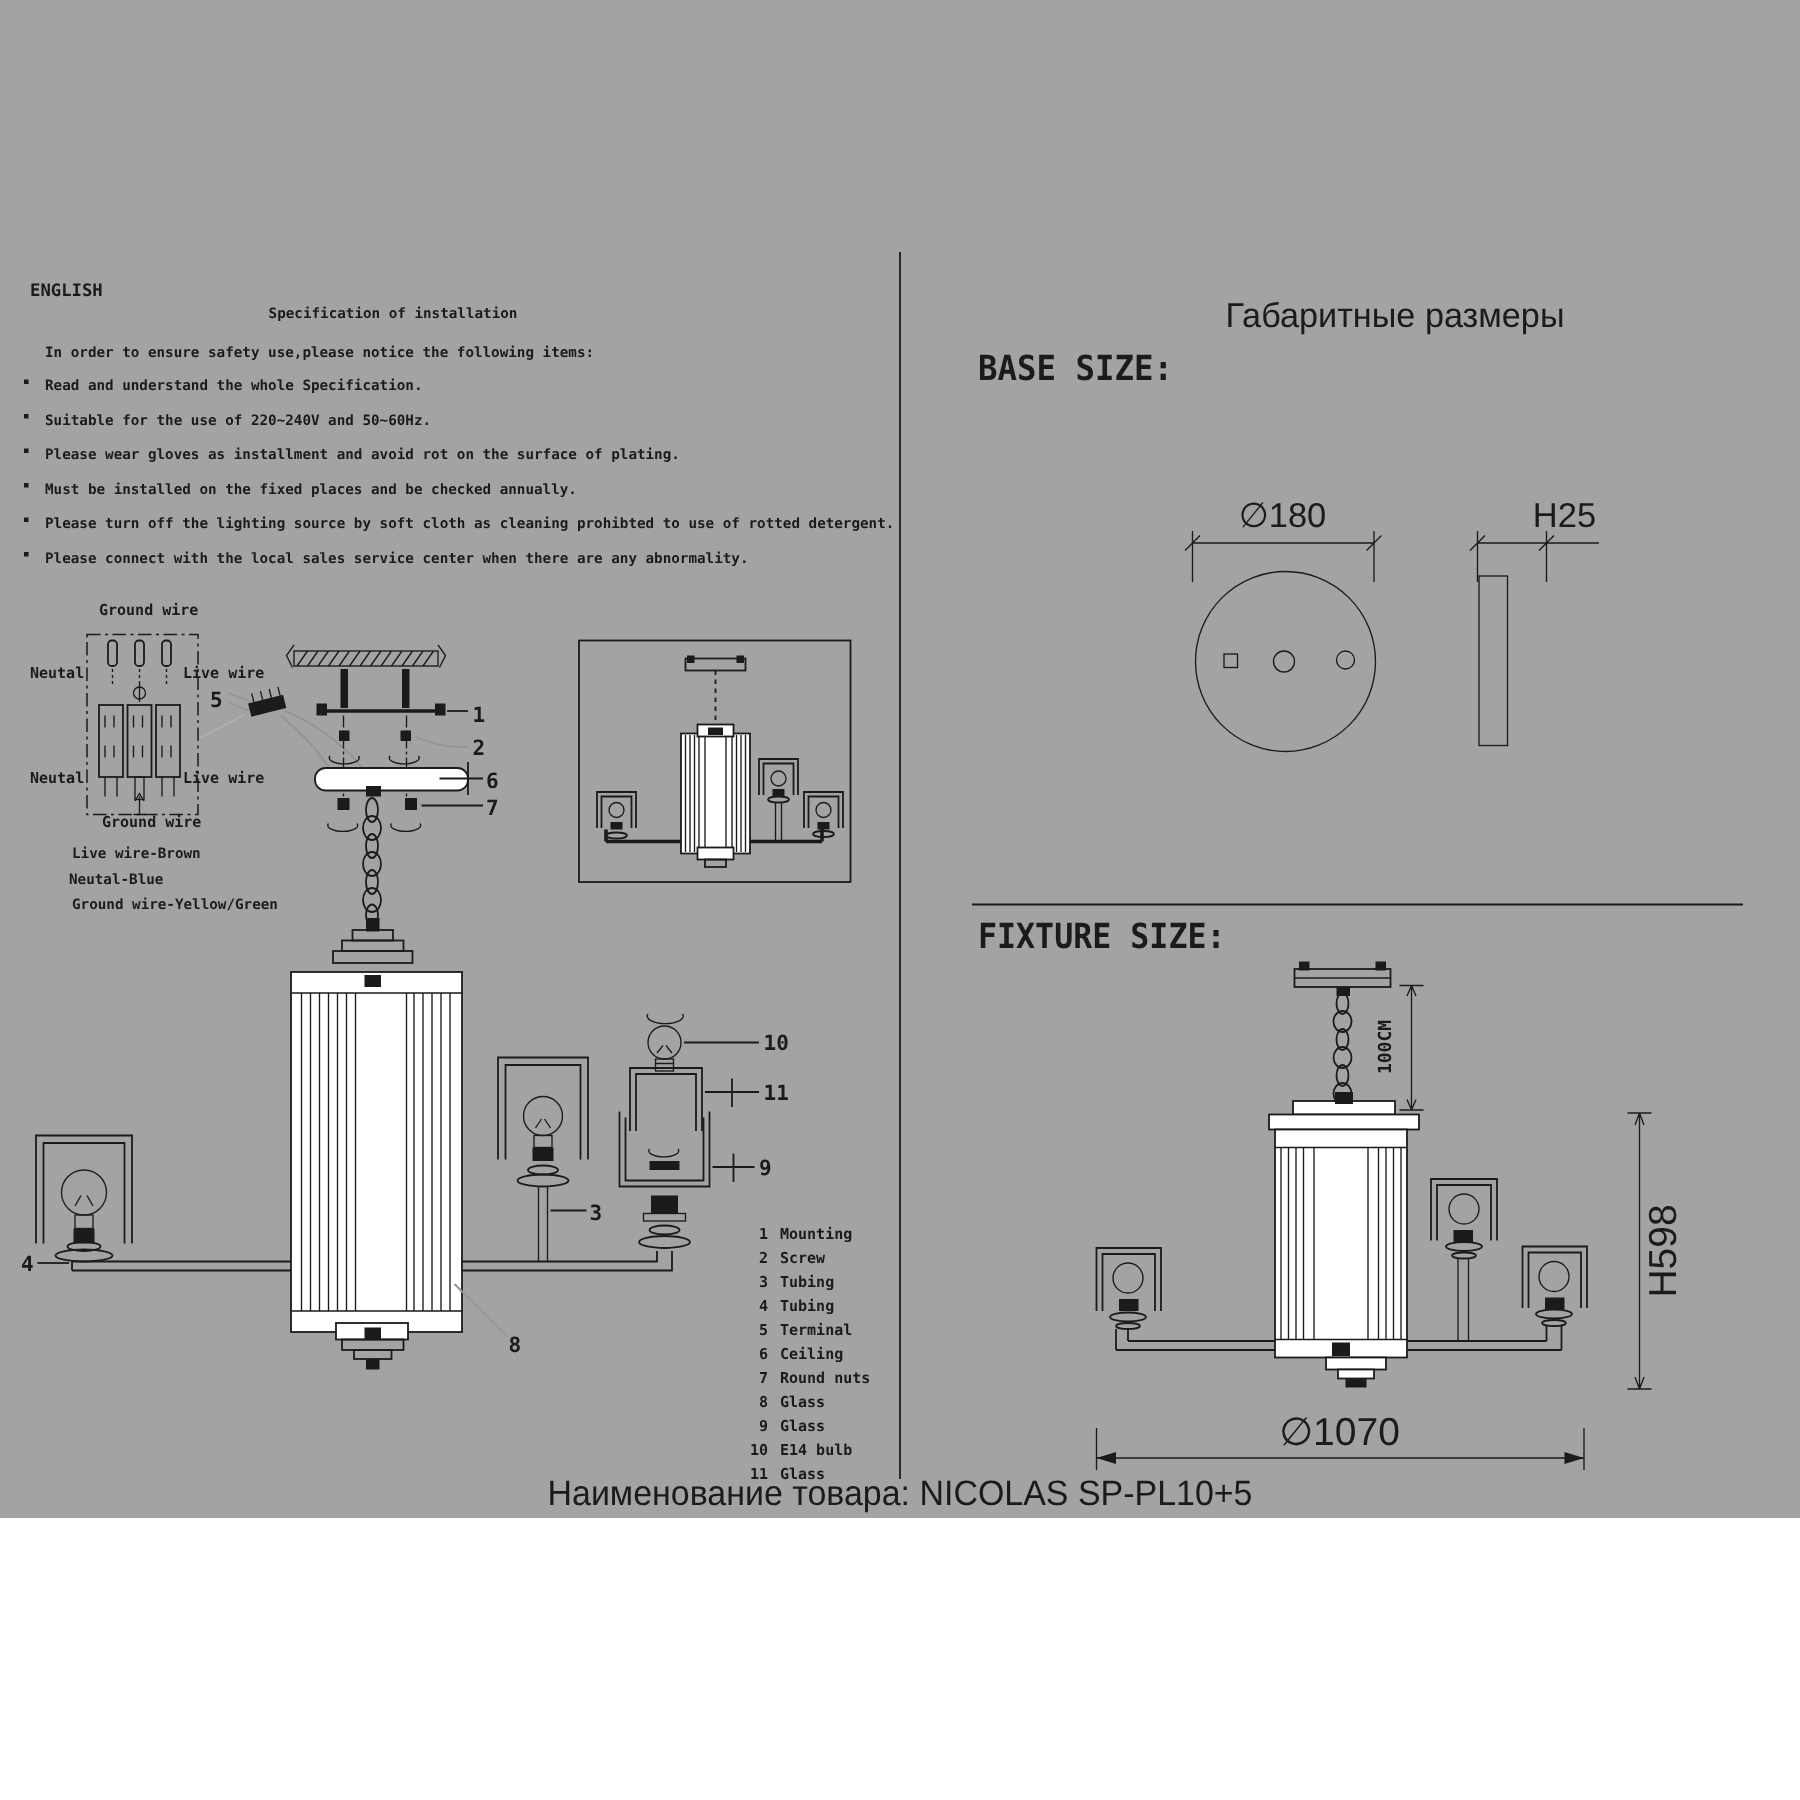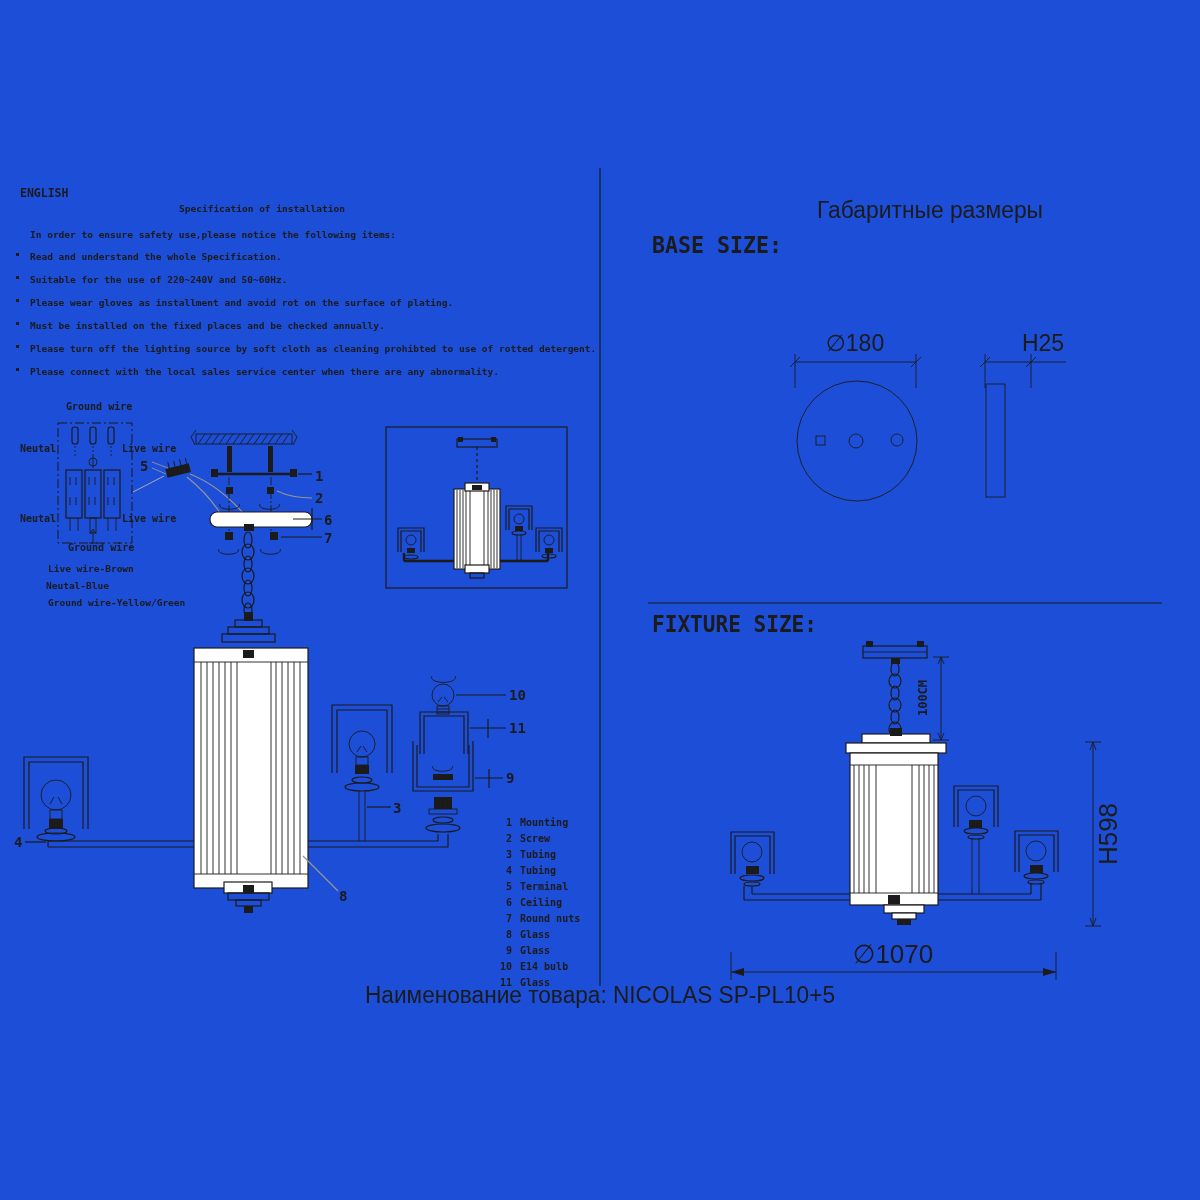--- a/index.html
+++ b/index.html
@@ -1,16 +1,16 @@
 <!DOCTYPE html>
 <html><head>
 <meta charset="utf-8">
 <style>
   html,body{margin:0;padding:0;background:#ffffff;}
-  .page{position:relative;width:1200px;height:1200px;background:#1d4ed8;overflow:hidden;}
+  .page{position:relative;width:1200px;height:1012px;background:#a3a3a3;overflow:hidden;}
   svg{display:block;}
   svg .ln, svg path, svg rect, svg circle, svg ellipse, svg line{fill:none;stroke:#1b1b1b;stroke-width:1.2;}
   svg .fill{fill:#1b1b1b;stroke:none;}
   svg .wfill{fill:#ffffff;stroke:#1b1b1b;}
   svg .gray{stroke:#949494;}
   svg .lgray{stroke:#b5b5b5;}
   svg .thin{stroke-width:0.9;}
   svg .thick{stroke-width:2.4;}
   svg .dashdot{stroke-dasharray:9 3 2 3;stroke-width:1;}
   svg .vdd{stroke-dasharray:8 2 2 2;stroke-width:0.9;}

